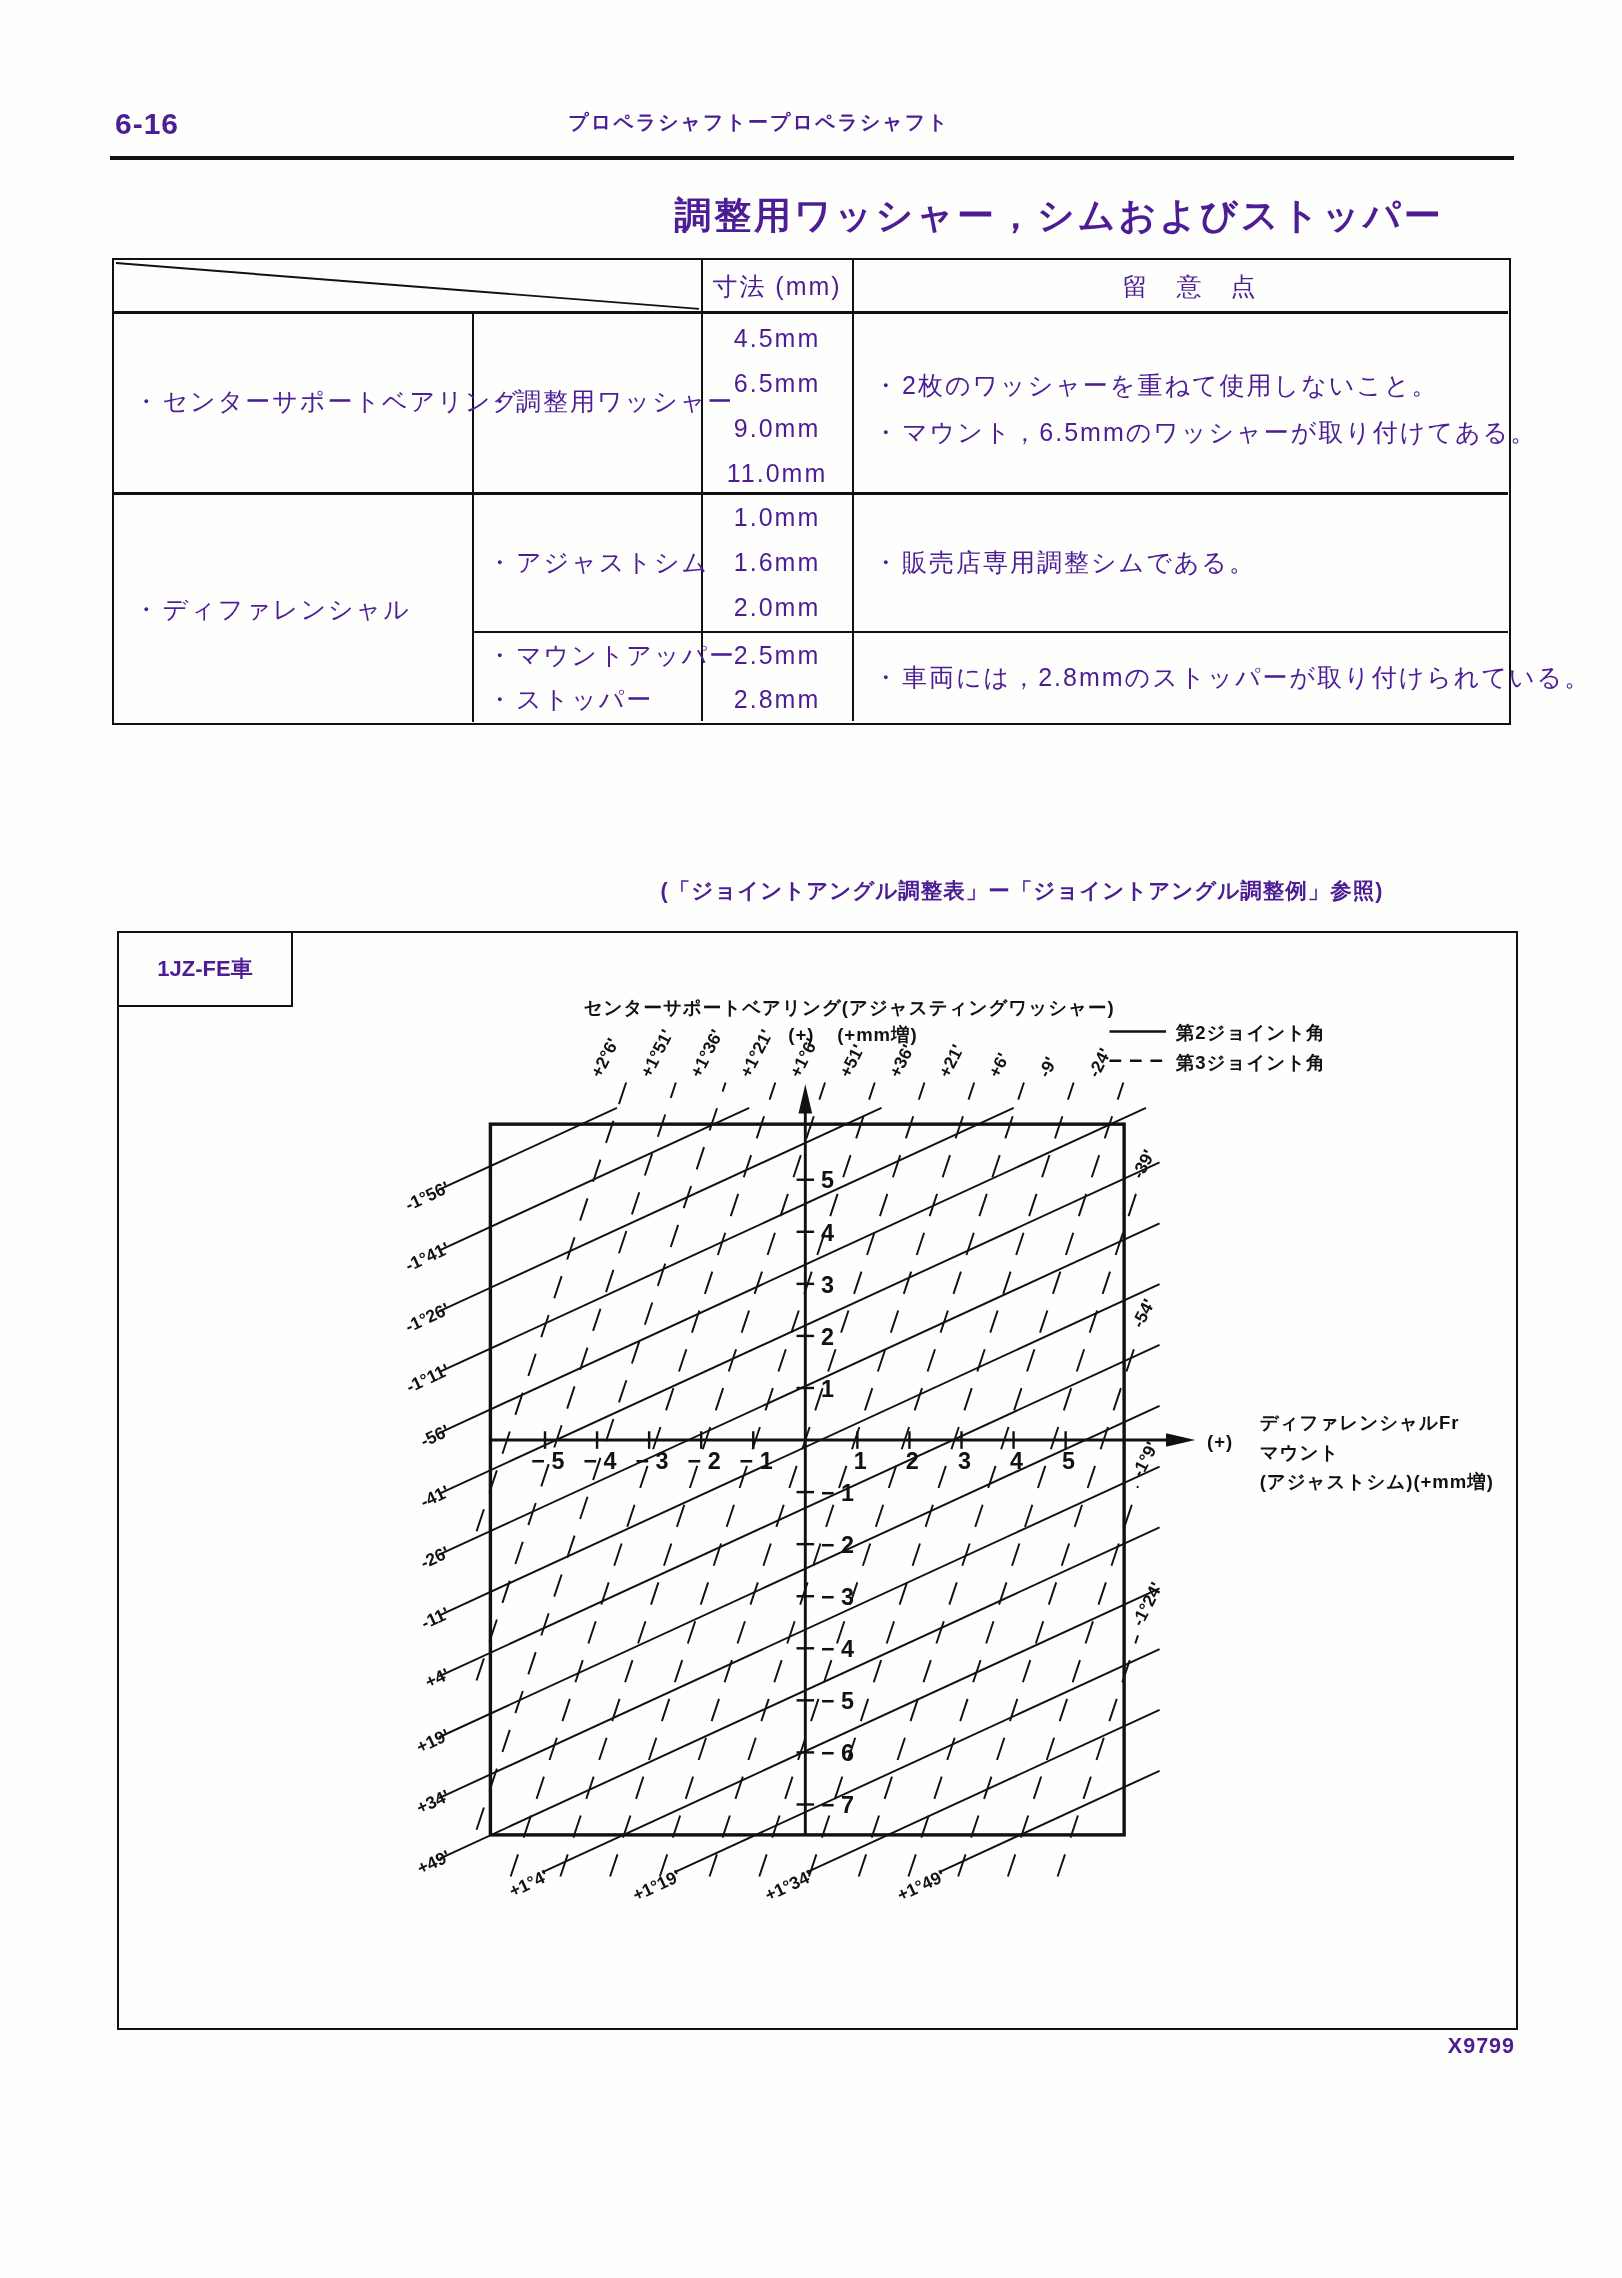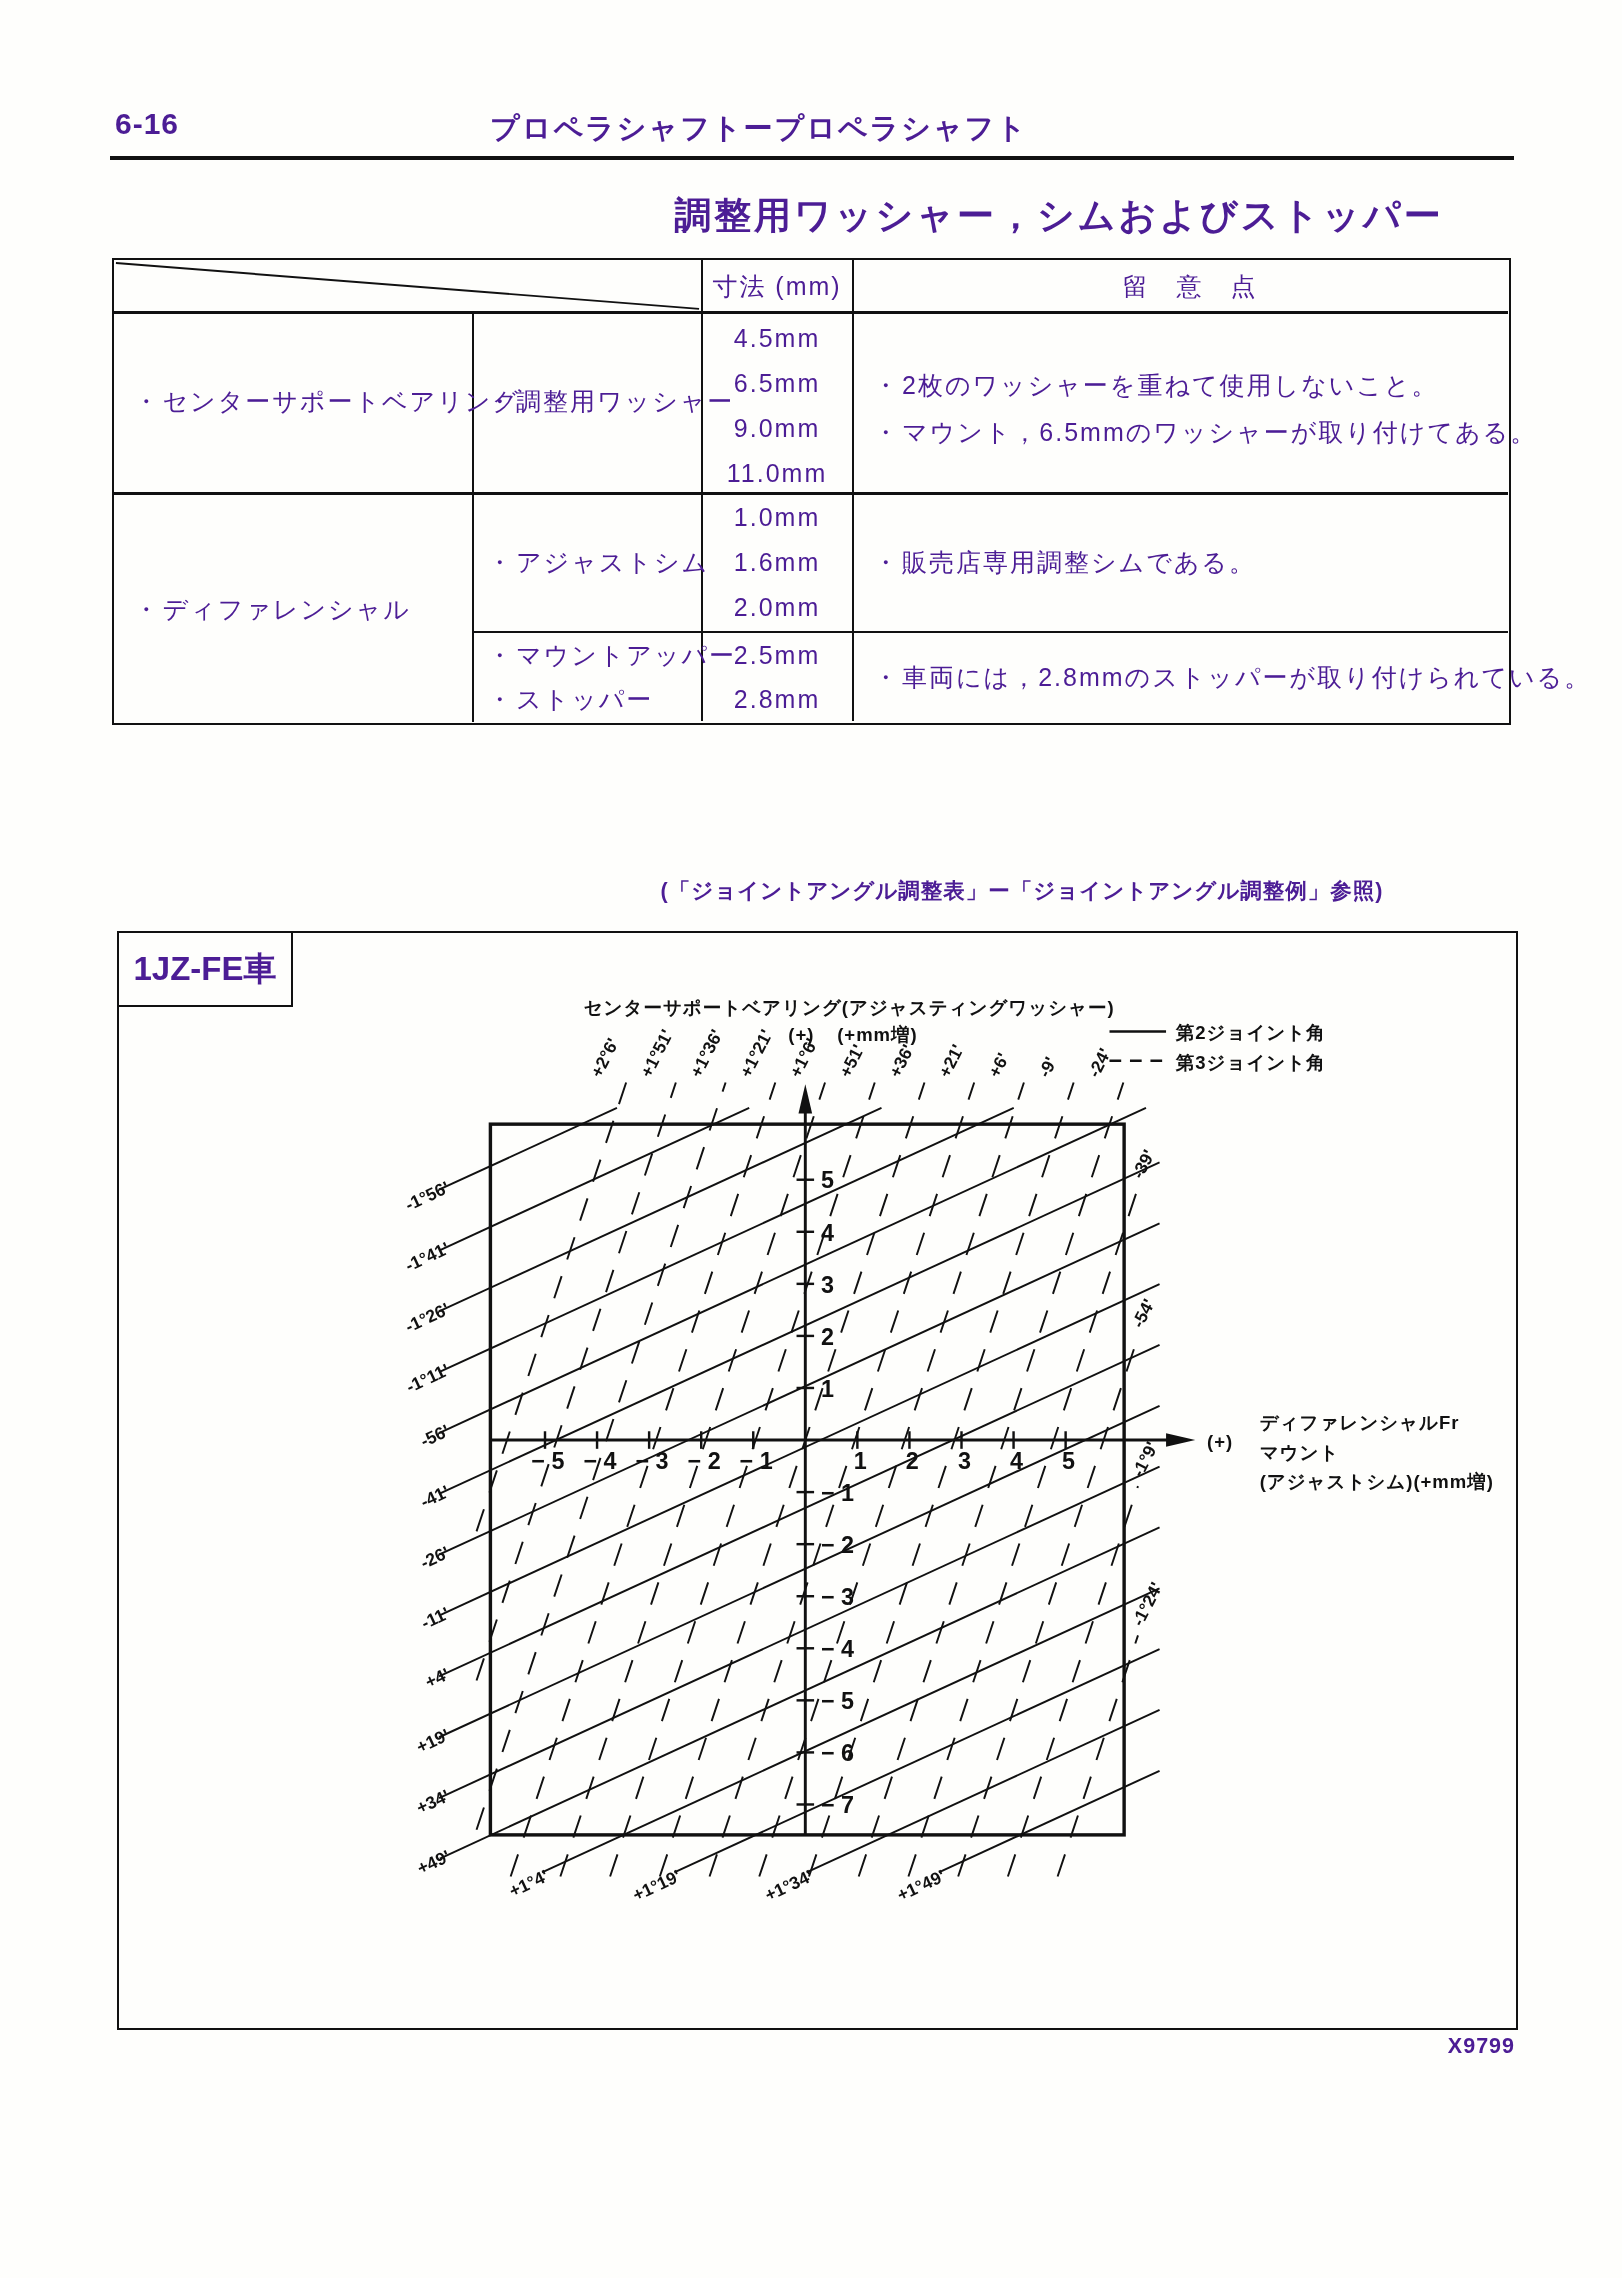--- a/index.html
+++ b/index.html
@@ -3,38 +3,38 @@
 <meta charset="utf-8">
 <style>
   html,body{margin:0;padding:0;background:#e8e8e4;}
   #page{position:relative;width:1623px;height:2278px;background:#fefefc;color:#4c1d95;
         font-family:"Liberation Sans",sans-serif;overflow:hidden;}
   .abs{position:absolute;}
   .ctr{transform:translateX(-50%);white-space:nowrap;}
   .b{font-weight:700;}
   
   #page-num{left:115px;top:107px;font-size:30px;font-weight:700;letter-spacing:1px;}
-  #hdr-title{left:759px;top:109px;font-size:29px;font-weight:700;letter-spacing:2px;}
+  #hdr-title{left:759px;top:109px;font-size:20px;font-weight:700;letter-spacing:2px;}
   #hdr-rule{left:110px;top:156px;width:1404px;height:3.9px;background:#111;}
   
   #sec1-title{left:1059px;top:191px;font-size:37px;font-weight:700;letter-spacing:2.9px;}
   #sec2-title{left:936px;top:822px;font-size:37px;font-weight:700;letter-spacing:2.9px;}
   #sec2-sub{left:1022px;top:876px;font-size:21.5px;font-weight:700;letter-spacing:1px;}
   
   #spec-table{left:112px;top:258px;width:1399px;height:467px;border:2.9px solid #111;box-sizing:border-box;}
   .hline{position:absolute;background:#111;height:2.9px;left:0;}
   .vline{position:absolute;background:#111;width:2px;top:0;}
   .tcell{position:absolute;font-size:25px;font-weight:500;letter-spacing:2px;white-space:nowrap;}
   .tsize{transform:translate(-50%,-50%);}
   .tnote{transform:translateY(-50%);}
   .tnote::before{content:"\30FB";margin-right:2px;}
   
   #figure-box{left:117px;top:931px;width:1401px;height:1099px;border:2.9px solid #111;box-sizing:border-box;}
   #variant-box{left:117px;top:931px;width:176px;height:76px;border:2.9px solid #111;box-sizing:border-box;
-               display:flex;align-items:center;justify-content:center;font-size:33px;font-weight:700;background:#fefefc;}
+               display:flex;align-items:center;justify-content:center;font-size:22px;font-weight:700;background:#fefefc;}
   #fig-code{left:1515px;top:2034px;font-size:21.5px;font-weight:700;transform:translateX(-100%);letter-spacing:1px;}
   #nomo-svg{left:117px;top:931px;}
   #nomo-svg text{fill:#111;}
   .ctext{font:600 19px "Liberation Sans",sans-serif;letter-spacing:1px;}
   .tick{font:700 24px "Liberation Sans",sans-serif;}
   .ang{font:600 18px "Liberation Sans",sans-serif;}
 </style>
 </head>
 <body>
 

